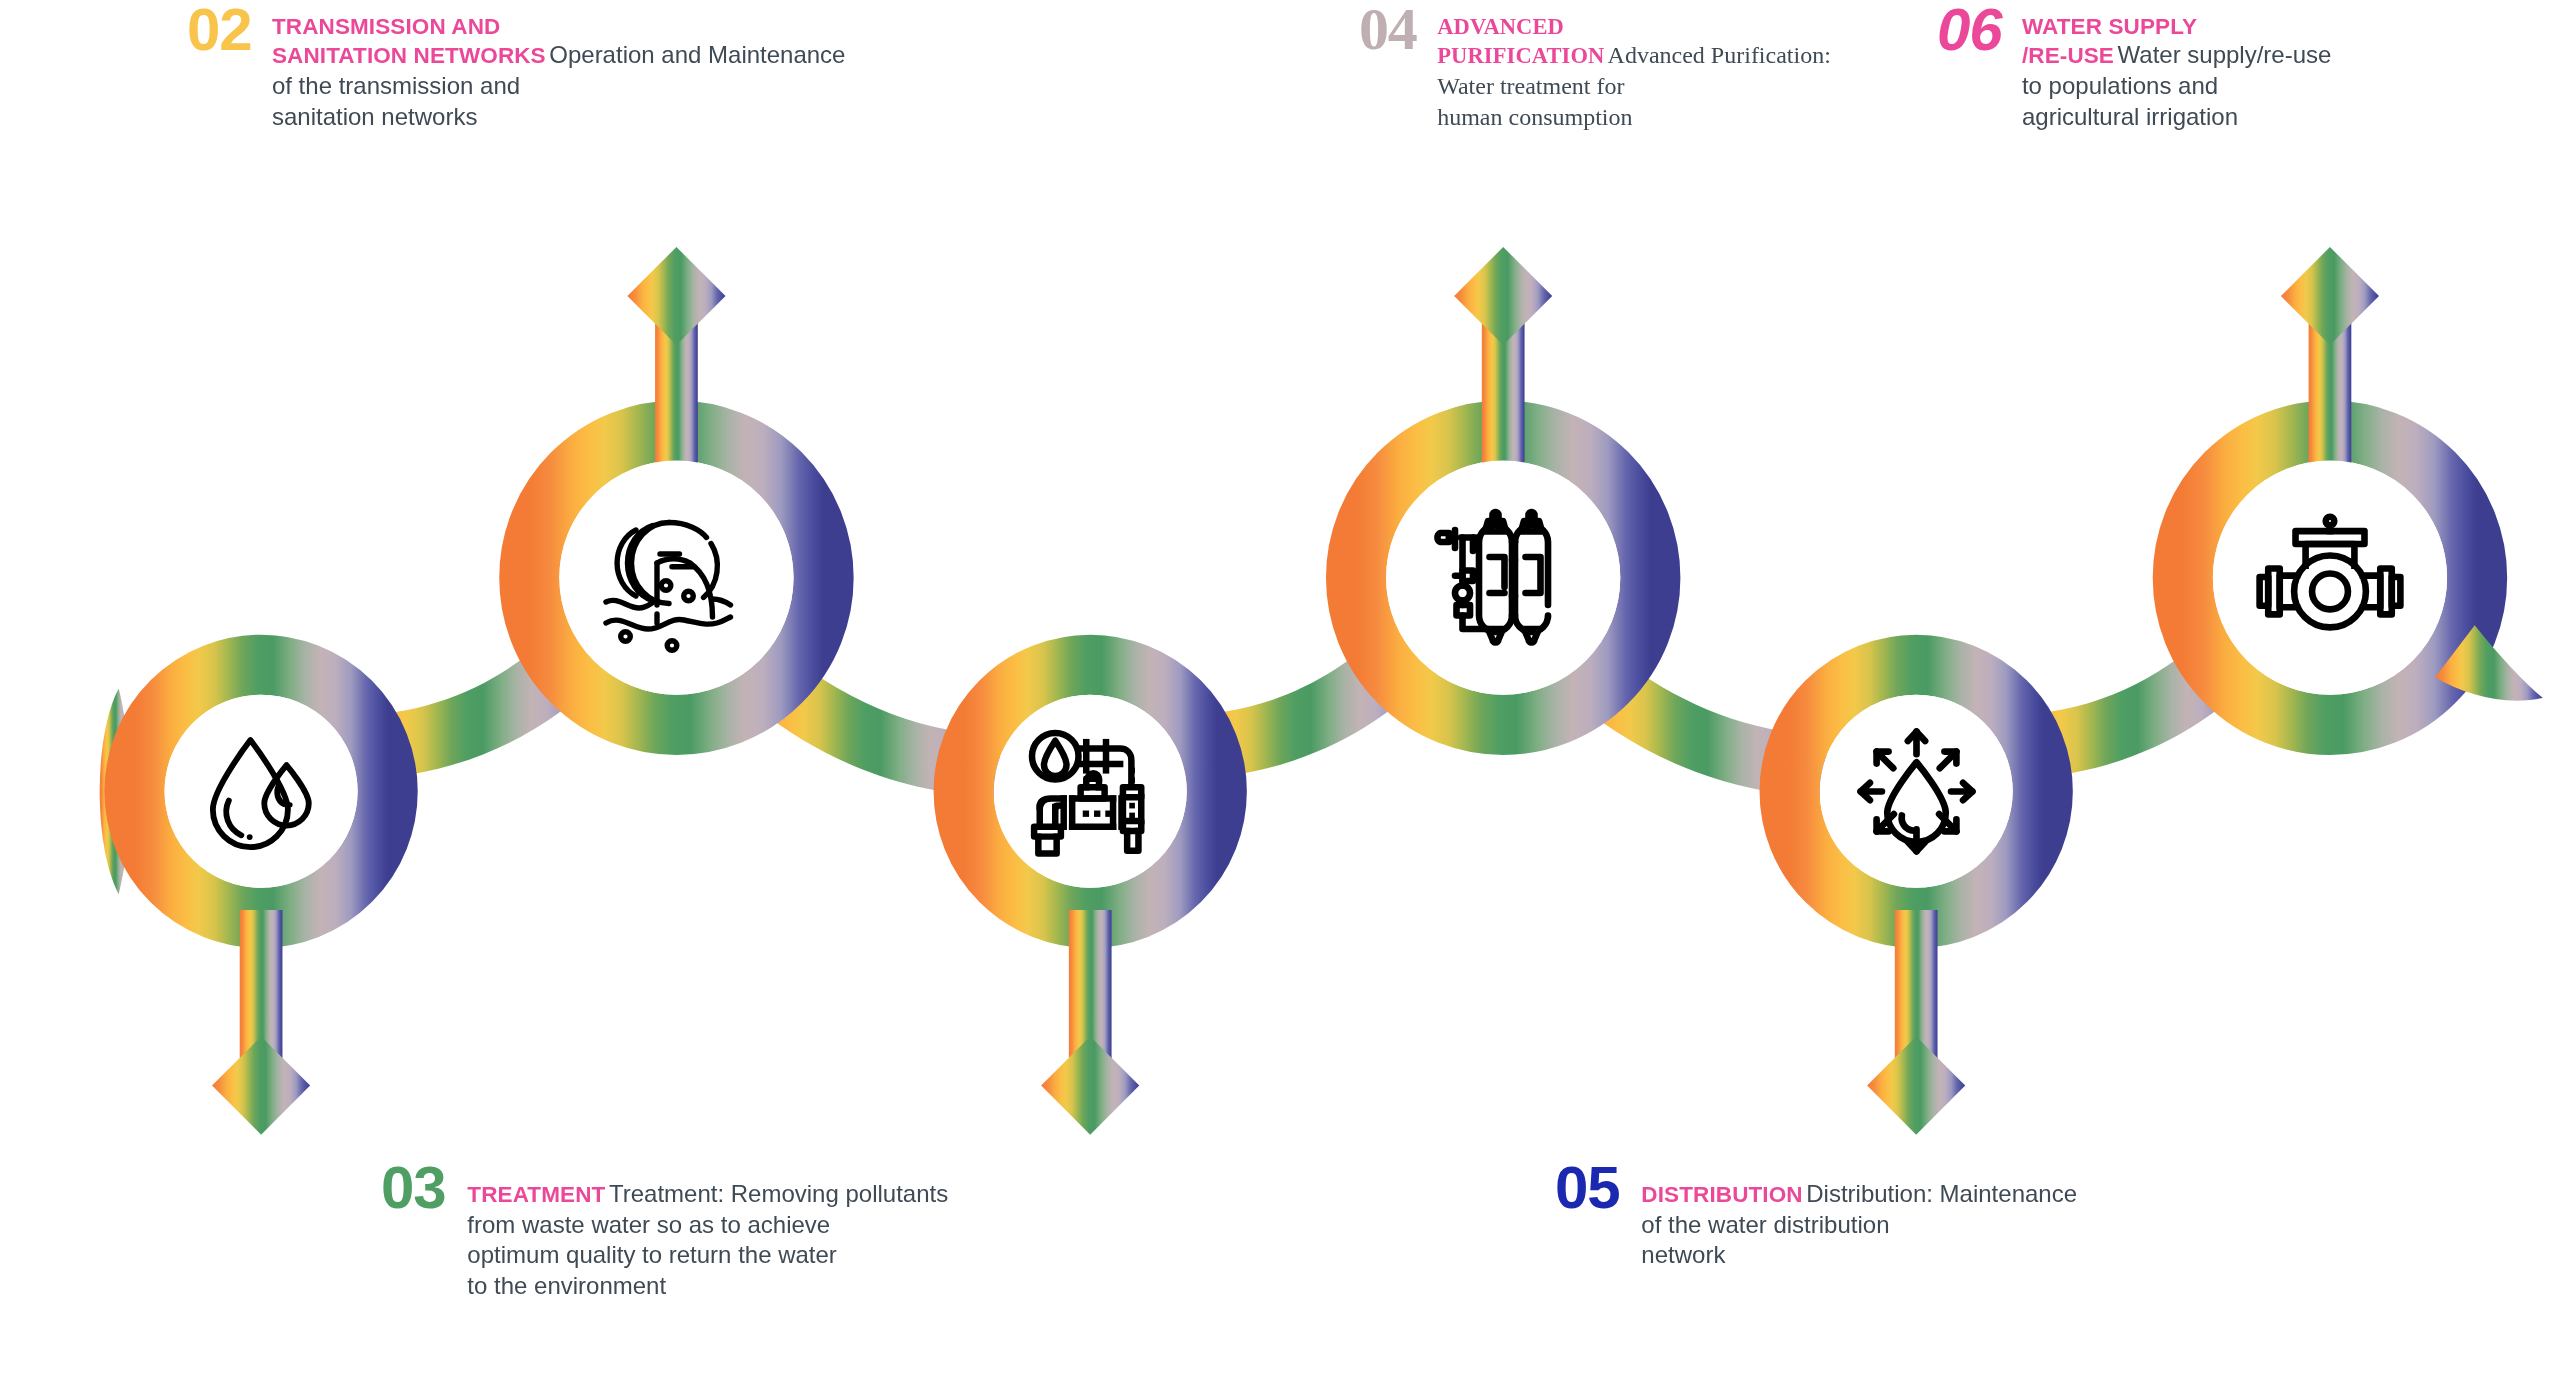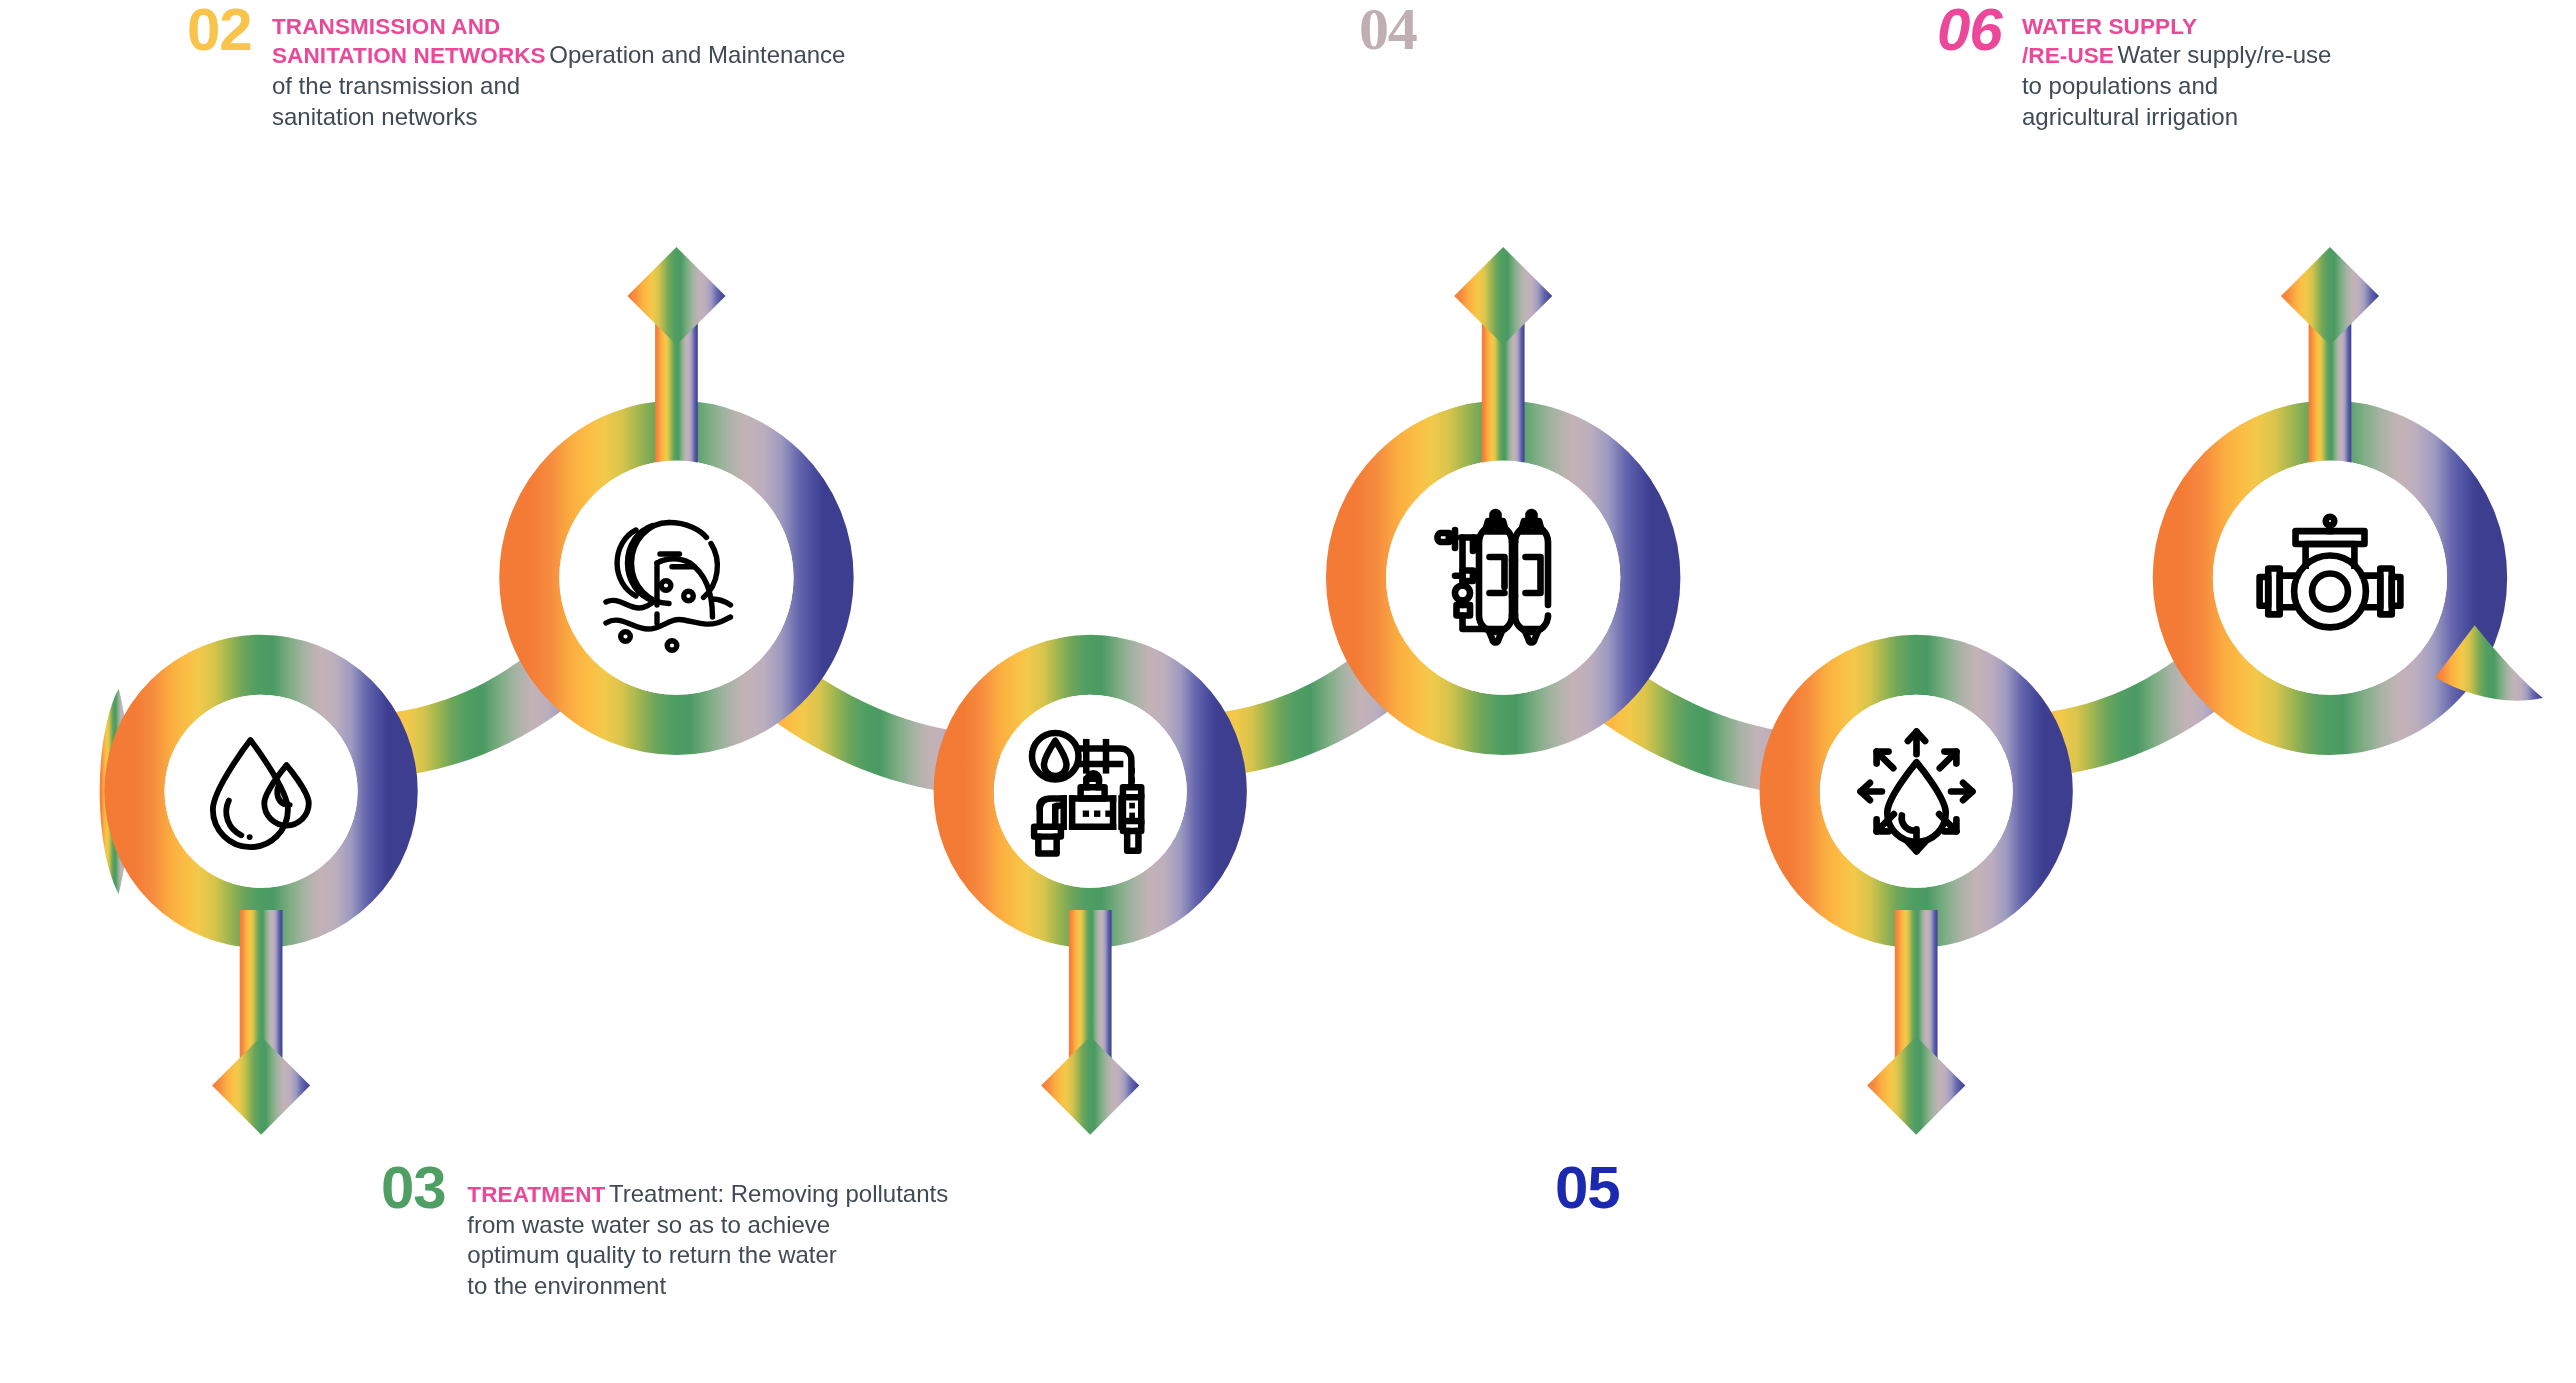--- a/index.html
+++ b/index.html
@@ -313,24 +313,37 @@
       <span class="step-title">TREATMENT</span>
       <span class="step-desc">Treatment: Removing pollutants
 from waste water so as to achieve
 optimum quality to return the water
 to the environment</span>
     </span>
   </div>
 
   <div class="step-text" id="text-4">
     <span class="step-num">04</span>
+    <span class="step-body">
+      <span class="step-title">ADVANCED
+PURIFICATION</span>
+      <span class="step-desc">Advanced Purification:
+Water treatment for
+human consumption</span>
+    </span>
   </div>
 
   <div class="step-text" id="text-5">
     <span class="step-num">05</span>
+    <span class="step-body">
+      <span class="step-title">DISTRIBUTION</span>
+      <span class="step-desc">Distribution: Maintenance
+of the water distribution
+network</span>
+    </span>
   </div>
 
   <div class="step-text" id="text-6">
     <span class="step-num">06</span>
     <span class="step-body">
       <span class="step-title">WATER SUPPLY
 /RE-USE</span>
       <span class="step-desc">Water supply/re-use
 to populations and
 agricultural irrigation</span>

